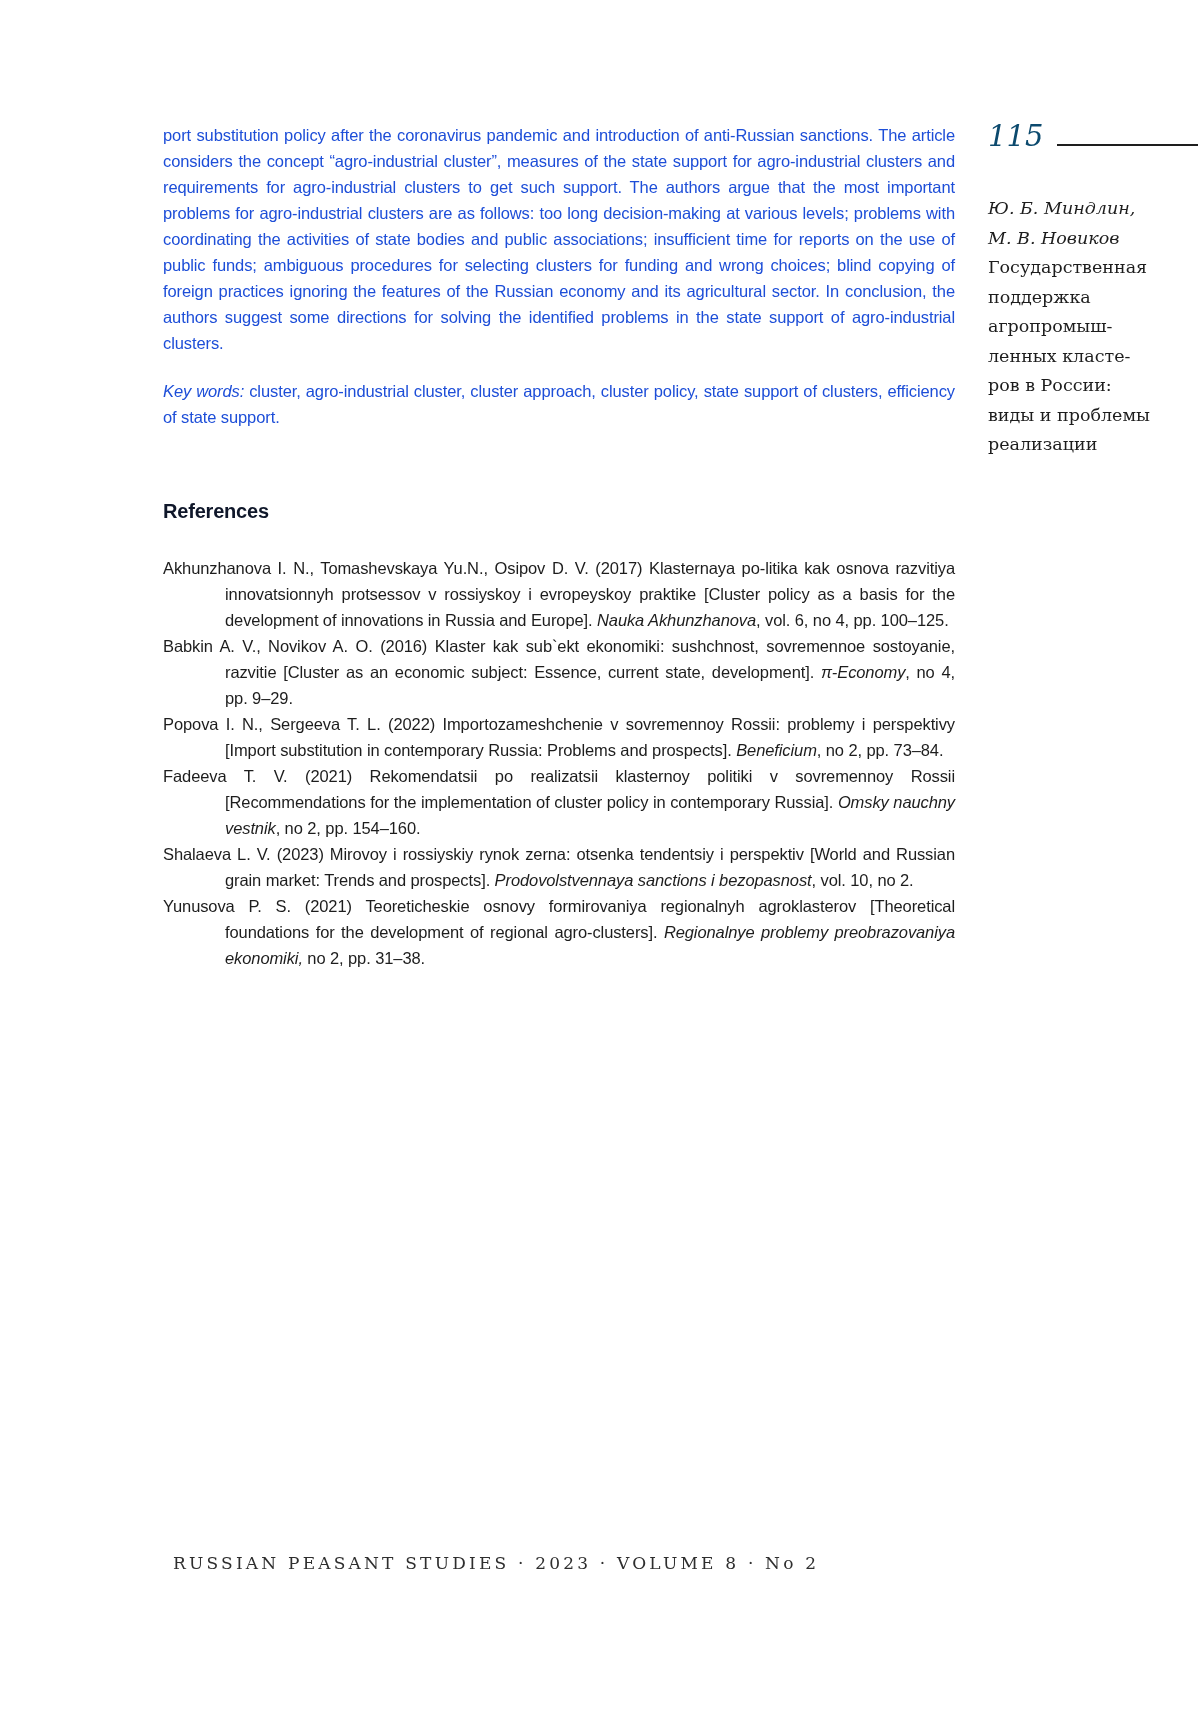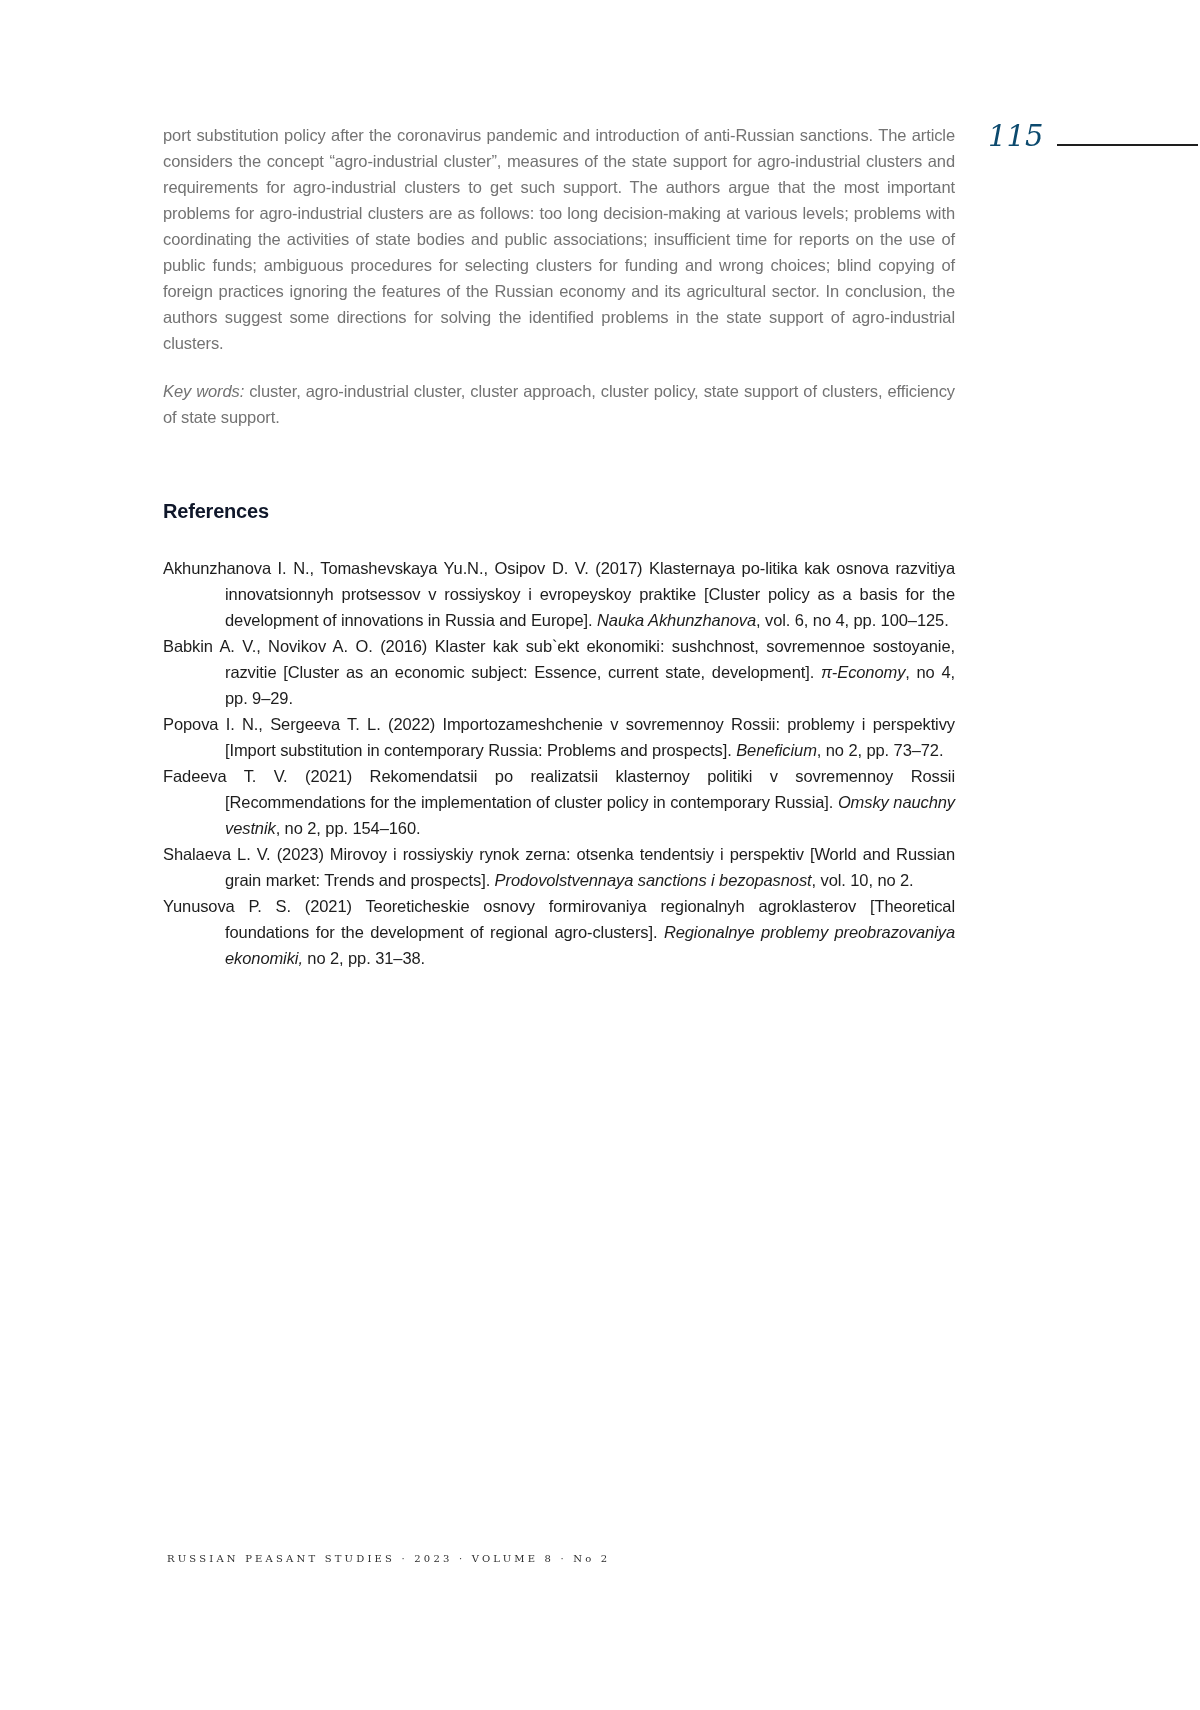--- a/index.html
+++ b/index.html
@@ -14,21 +14,21 @@
     position: absolute;
     left: 163px;
     top: 122px;
     width: 792px;
   }
   .body-text {
     margin: 0;
     font-family: "Liberation Sans", sans-serif;
     font-size: 16.5px;
     line-height: 26px;
-    color: #737373;
+    color: #1d4ed8;
     text-align: justify;
     letter-spacing: -0.1px;
   }
   .keywords { margin-top: 22px; }
   .italic { font-style: italic; }
   .refs-heading {
     margin: 70px 0 32px 0;
     font-family: "Liberation Sans", sans-serif;
     font-size: 20px;
     font-weight: bold;
@@ -67,53 +67,64 @@
     align-self: flex-end;
     margin: 0 0 6px 14px;
   }
   .sidebar-text {
     margin-top: 42px;
     font-size: 17.5px;
     line-height: 29.5px;
   }
   .page-footer {
     position: absolute;
-    left: 167px;
+    left: 173px;
     top: 1553px;
     font-family: "DejaVu Serif", "Liberation Serif", serif;
-    font-size: 10px;
+    font-size: 17px;
     letter-spacing: 3.2px;
     color: #2e2e2e;
     white-space: nowrap;
   }
 </style>
 </head>
 <body>
 
 <div class="page">
 
   <div class="main-col">
     <p class="body-text">port substitution policy after the coronavirus pandemic and introduction of anti-Russian sanctions. The article considers the concept “agro-industrial cluster”, measures of the state support for agro-industrial clusters and requirements for agro-industrial clusters to get such support. The authors argue that the most important problems for agro-industrial clusters are as follows: too long decision-making at various levels; problems with coordinating the activities of state bodies and public associations; insufficient time for reports on the use of public funds; ambiguous procedures for selecting clusters for funding and wrong choices; blind copying of foreign practices ignoring the features of the Russian economy and its agricultural sector. In conclusion, the authors suggest some directions for solving the identified problems in the state support of agro-industrial clusters.</p>
 
     <p class="body-text keywords"><span class="italic">Key words:</span><span> cluster, agro-industrial cluster, cluster approach, cluster policy, state support of clusters, efficiency of state support.</span></p>
 
     <h2 class="refs-heading">References</h2>
 
     <div id="ref-list">
         <div class="ref-entry"><span>Akhunzhanova I. N., Tomashevskaya Yu.N., Osipov D. V. (2017) Klasternaya po-litika kak osnova razvitiya innovatsionnyh protsessov v rossiyskoy i evropeyskoy praktike [Cluster policy as a basis for the development of innovations in Russia and Europe]. </span><span class="italic">Nauka Akhunzhanova</span><span>, vol. 6, no 4, pp. 100–125.</span></div>
         <div class="ref-entry"><span>Babkin A. V., Novikov A. O. (2016) Klaster kak sub`ekt ekonomiki: sushchnost, sovremennoe sostoyanie, razvitie [Cluster as an economic subject: Essence, current state, development]. </span><span class="italic">π-Economy</span><span>, no 4, pp. 9–29.</span></div>
-        <div class="ref-entry"><span>Popova I. N., Sergeeva T. L. (2022) Importozameshchenie v sovremennoy Rossii: problemy i perspektivy [Import substitution in contemporary Russia: Problems and prospects]. </span><span class="italic">Beneficium</span><span>, no 2, pp. 73–72.</span></div>
+        <div class="ref-entry"><span>Popova I. N., Sergeeva T. L. (2022) Importozameshchenie v sovremennoy Rossii: problemy i perspektivy [Import substitution in contemporary Russia: Problems and prospects]. </span><span class="italic">Beneficium</span><span>, no 2, pp. 73–84.</span></div>
         <div class="ref-entry"><span>Fadeeva T. V. (2021) Rekomendatsii po realizatsii klasternoy politiki v sovremennoy Rossii [Recommendations for the implementation of cluster policy in contemporary Russia]. </span><span class="italic">Omsky nauchny vestnik</span><span>, no 2, pp. 154–160.</span></div>
         <div class="ref-entry"><span>Shalaeva L. V. (2023) Mirovoy i rossiyskiy rynok zerna: otsenka tendentsiy i perspektiv [World and Russian grain market: Trends and prospects]. </span><span class="italic">Prodovolstvennaya sanctions i bezopasnost</span><span>, vol. 10, no 2.</span></div>
         <div class="ref-entry"><span>Yunusova P. S. (2021) Teoreticheskie osnovy formirovaniya regionalnyh agroklasterov [Theoretical foundations for the development of regional agro-clusters]. </span><span class="italic">Regionalnye problemy preobrazovaniya ekonomiki,</span><span> no 2, pp. 31–38.</span></div>
       </div>
   </div>
 
   <aside class="sidebar">
     <div class="pagenum-row">
       <span class="page-number">115</span>
       <span class="rule"></span>
     </div>
+    <div class="sidebar-text">
+      <div class="italic">Ю. Б. Миндлин,</div>
+      <div class="italic">М. В. Новиков</div>
+      <div>Государственная</div>
+      <div>поддержка</div>
+      <div>агропромыш-</div>
+      <div>ленных класте-</div>
+      <div>ров в России:</div>
+      <div>виды и проблемы</div>
+      <div>реализации</div>
+    </div>
   </aside>
 
   <div class="page-footer">RUSSIAN PEASANT STUDIES · 2023 · VOLUME 8 · No 2</div>
 
 </div>
 
 </body></html>

